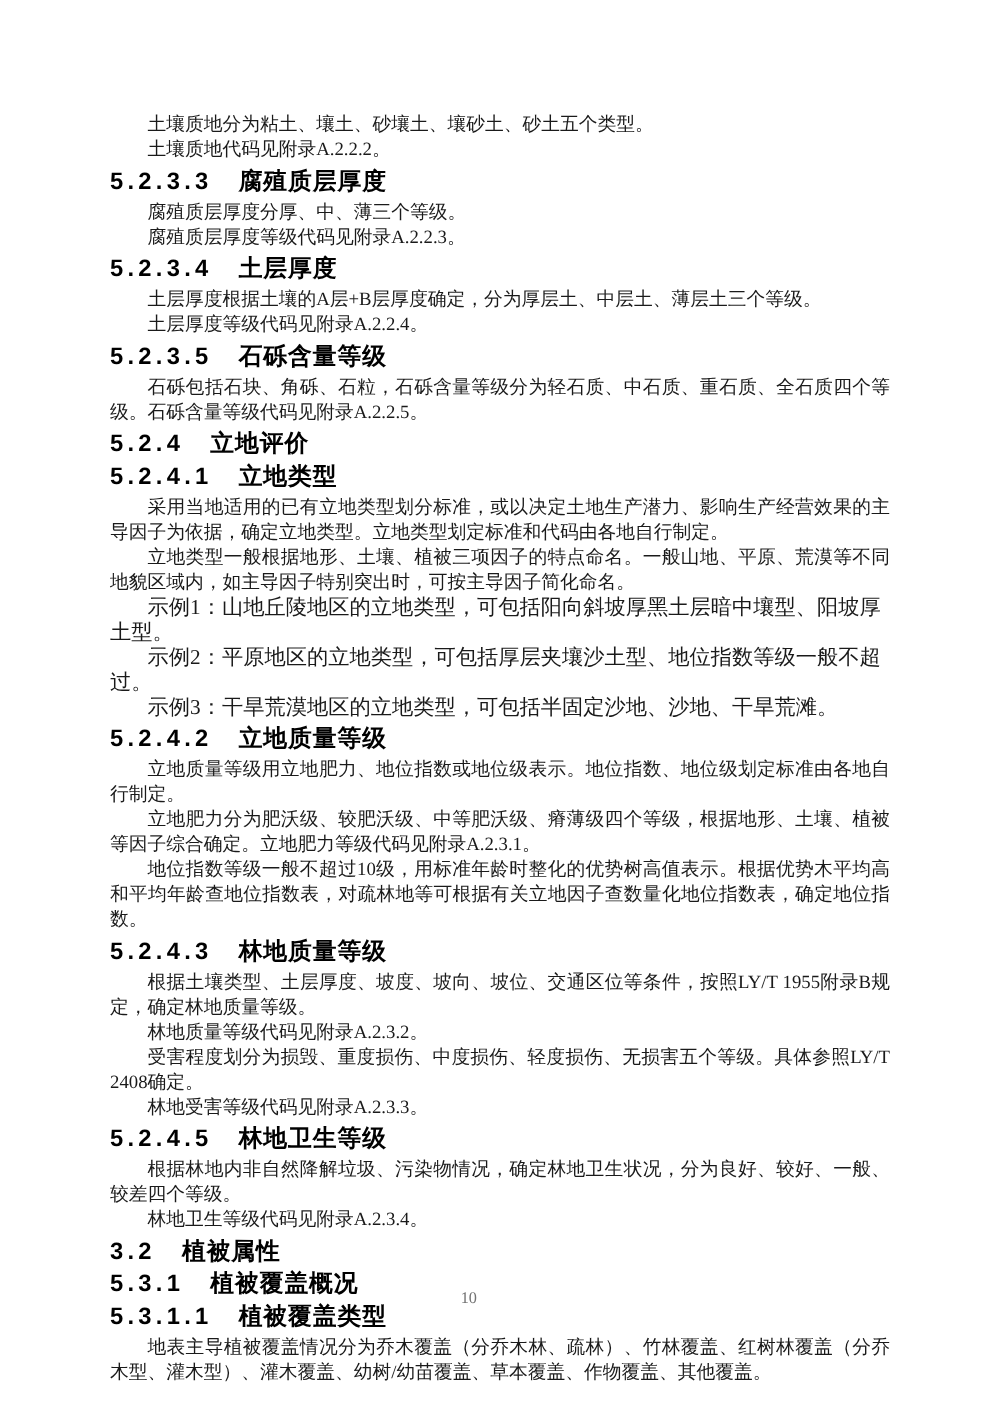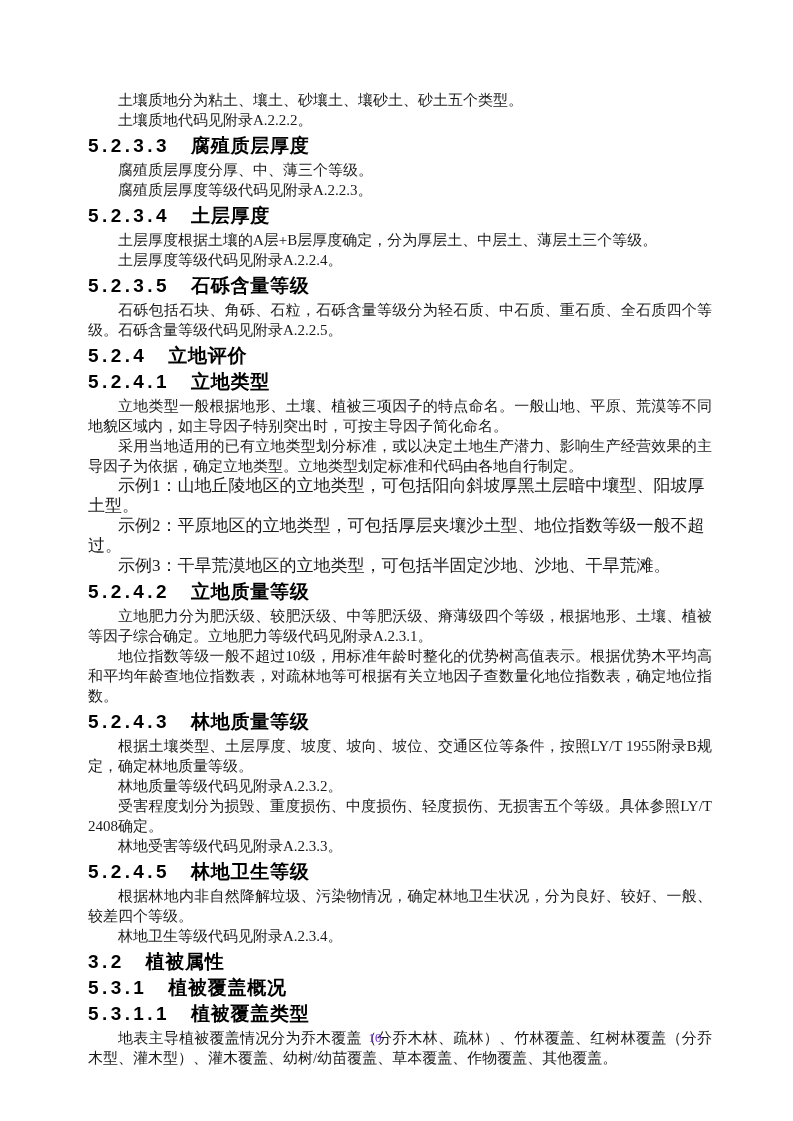--- a/index.html
+++ b/index.html
@@ -55,46 +55,47 @@
     color: #1a1a1a;
   }
   .page-number {
     position: absolute;
     top: 1030px;
     left: 0;
     right: 4px;
     text-align: center;
     font-family: "Liberation Serif", "DejaVu Serif", serif;
     font-size: 13px;
-    color: #6d28d9;
+    color: #737373;
   }
 </style>
 </head>
 <body>
 
 <div class="page">
   <div class="doc-content" id="doc-content">
       <p class="para">土壤质地分为粘土、壤土、砂壤土、壤砂土、砂土五个类型。</p>
       <p class="para">土壤质地代码见附录A.2.2.2。</p>
       <h3 class="heading"><span class="h-num">5.2.3.3</span><span class="h-title">腐殖质层厚度</span></h3>
       <p class="para">腐殖质层厚度分厚、中、薄三个等级。</p>
       <p class="para">腐殖质层厚度等级代码见附录A.2.2.3。</p>
       <h3 class="heading"><span class="h-num">5.2.3.4</span><span class="h-title">土层厚度</span></h3>
       <p class="para">土层厚度根据土壤的A层+B层厚度确定，分为厚层土、中层土、薄层土三个等级。</p>
       <p class="para">土层厚度等级代码见附录A.2.2.4。</p>
       <h3 class="heading"><span class="h-num">5.2.3.5</span><span class="h-title">石砾含量等级</span></h3>
       <p class="para">石砾包括石块、角砾、石粒，石砾含量等级分为轻石质、中石质、重石质、全石质四个等级。石砾含量等级代码见附录A.2.2.5。</p>
       <h3 class="heading"><span class="h-num">5.2.4</span><span class="h-title">立地评价</span></h3>
       <h3 class="heading"><span class="h-num">5.2.4.1</span><span class="h-title">立地类型</span></h3>
+      <p class="para">采用当地适用的已有立地类型划分标准，或以决定土地生产潜力、影响生产经营效果的主导因子为依据，确定立地类型。立地类型划定标准和代码由各地自行制定。</p>
       <p class="para">立地类型一般根据地形、土壤、植被三项因子的特点命名。一般山地、平原、荒漠等不同地貌区域内，如主导因子特别突出时，可按主导因子简化命名。</p>
-      <p class="para">采用当地适用的已有立地类型划分标准，或以决定土地生产潜力、影响生产经营效果的主导因子为依据，确定立地类型。立地类型划定标准和代码由各地自行制定。</p>
       <p class="example">示例1：山地丘陵地区的立地类型，可包括阳向斜坡厚黑土层暗中壤型、阳坡厚土型。</p>
       <p class="example">示例2：平原地区的立地类型，可包括厚层夹壤沙土型、地位指数等级一般不超过。</p>
       <p class="example">示例3：干旱荒漠地区的立地类型，可包括半固定沙地、沙地、干旱荒滩。</p>
       <h3 class="heading"><span class="h-num">5.2.4.2</span><span class="h-title">立地质量等级</span></h3>
+      <p class="para">立地质量等级用立地肥力、地位指数或地位级表示。地位指数、地位级划定标准由各地自行制定。</p>
       <p class="para">立地肥力分为肥沃级、较肥沃级、中等肥沃级、瘠薄级四个等级，根据地形、土壤、植被等因子综合确定。立地肥力等级代码见附录A.2.3.1。</p>
       <p class="para">地位指数等级一般不超过10级，用标准年龄时整化的优势树高值表示。根据优势木平均高和平均年龄查地位指数表，对疏林地等可根据有关立地因子查数量化地位指数表，确定地位指数。</p>
       <h3 class="heading"><span class="h-num">5.2.4.3</span><span class="h-title">林地质量等级</span></h3>
       <p class="para">根据土壤类型、土层厚度、坡度、坡向、坡位、交通区位等条件，按照LY/T 1955附录B规定，确定林地质量等级。</p>
       <p class="para">林地质量等级代码见附录A.2.3.2。</p>
       <p class="para">受害程度划分为损毁、重度损伤、中度损伤、轻度损伤、无损害五个等级。具体参照LY/T 2408确定。</p>
       <p class="para">林地受害等级代码见附录A.2.3.3。</p>
       <h3 class="heading"><span class="h-num">5.2.4.5</span><span class="h-title">林地卫生等级</span></h3>
       <p class="para">根据林地内非自然降解垃圾、污染物情况，确定林地卫生状况，分为良好、较好、一般、较差四个等级。</p>
       <p class="para">林地卫生等级代码见附录A.2.3.4。</p>

